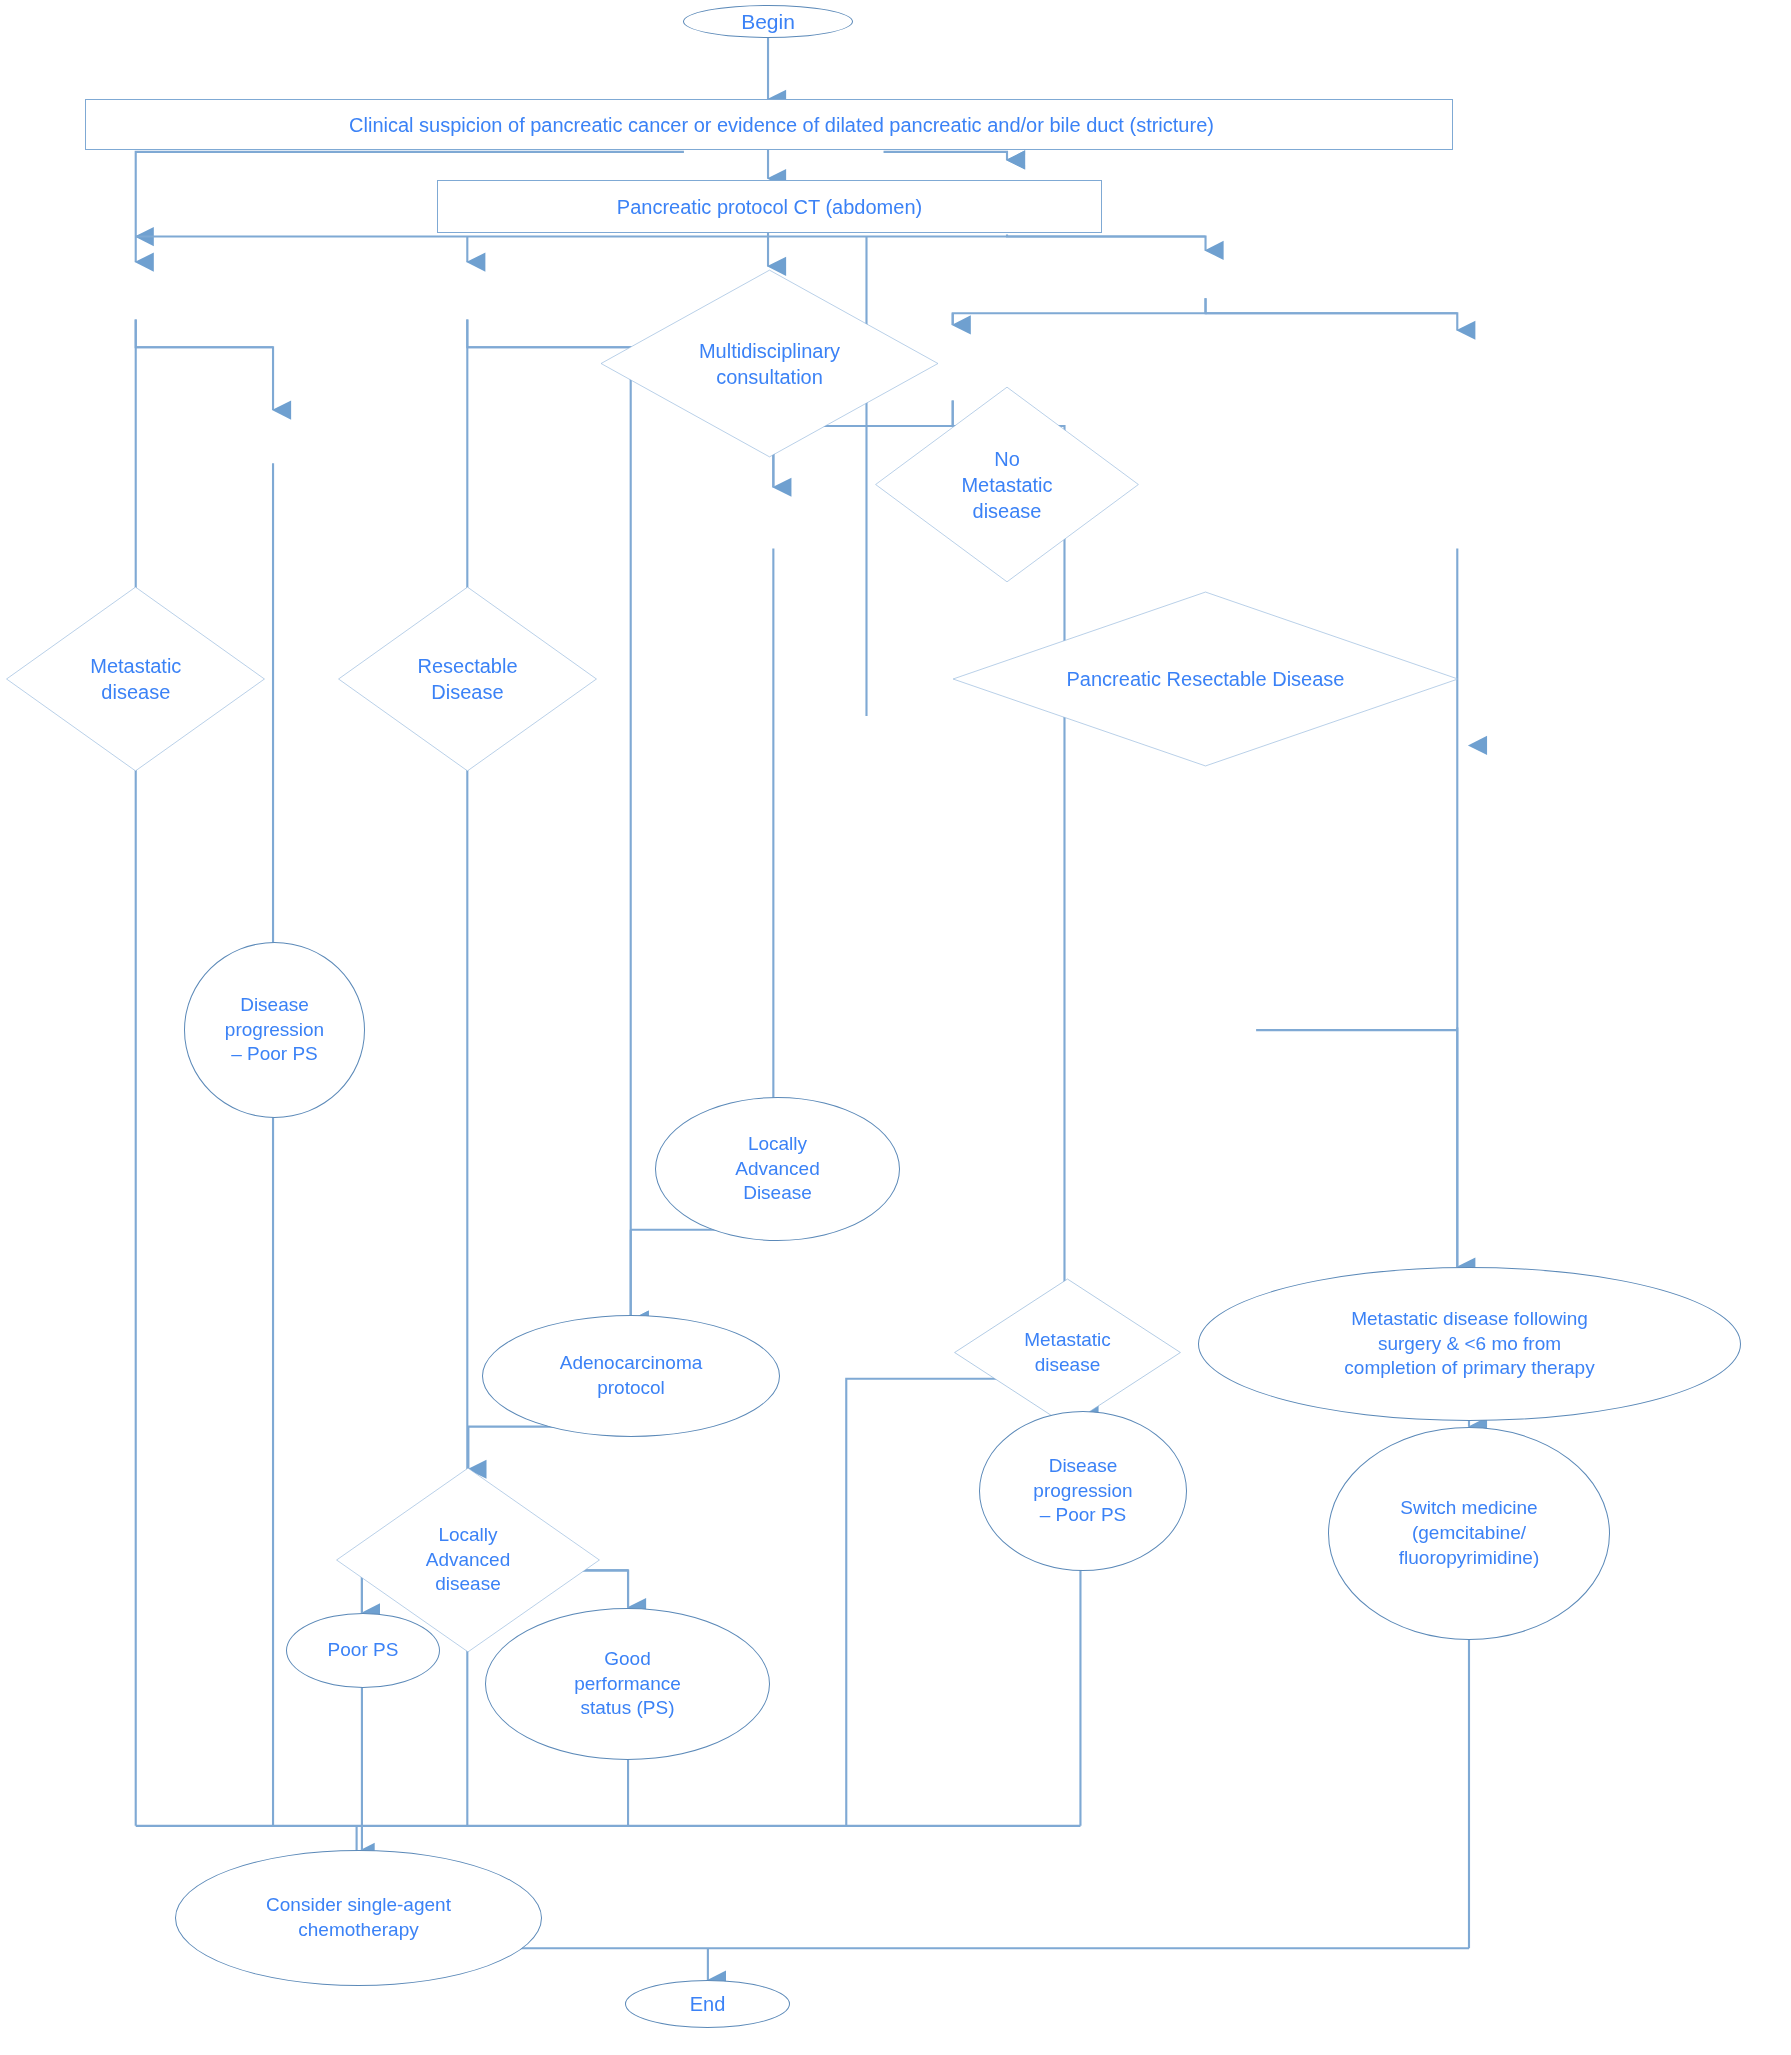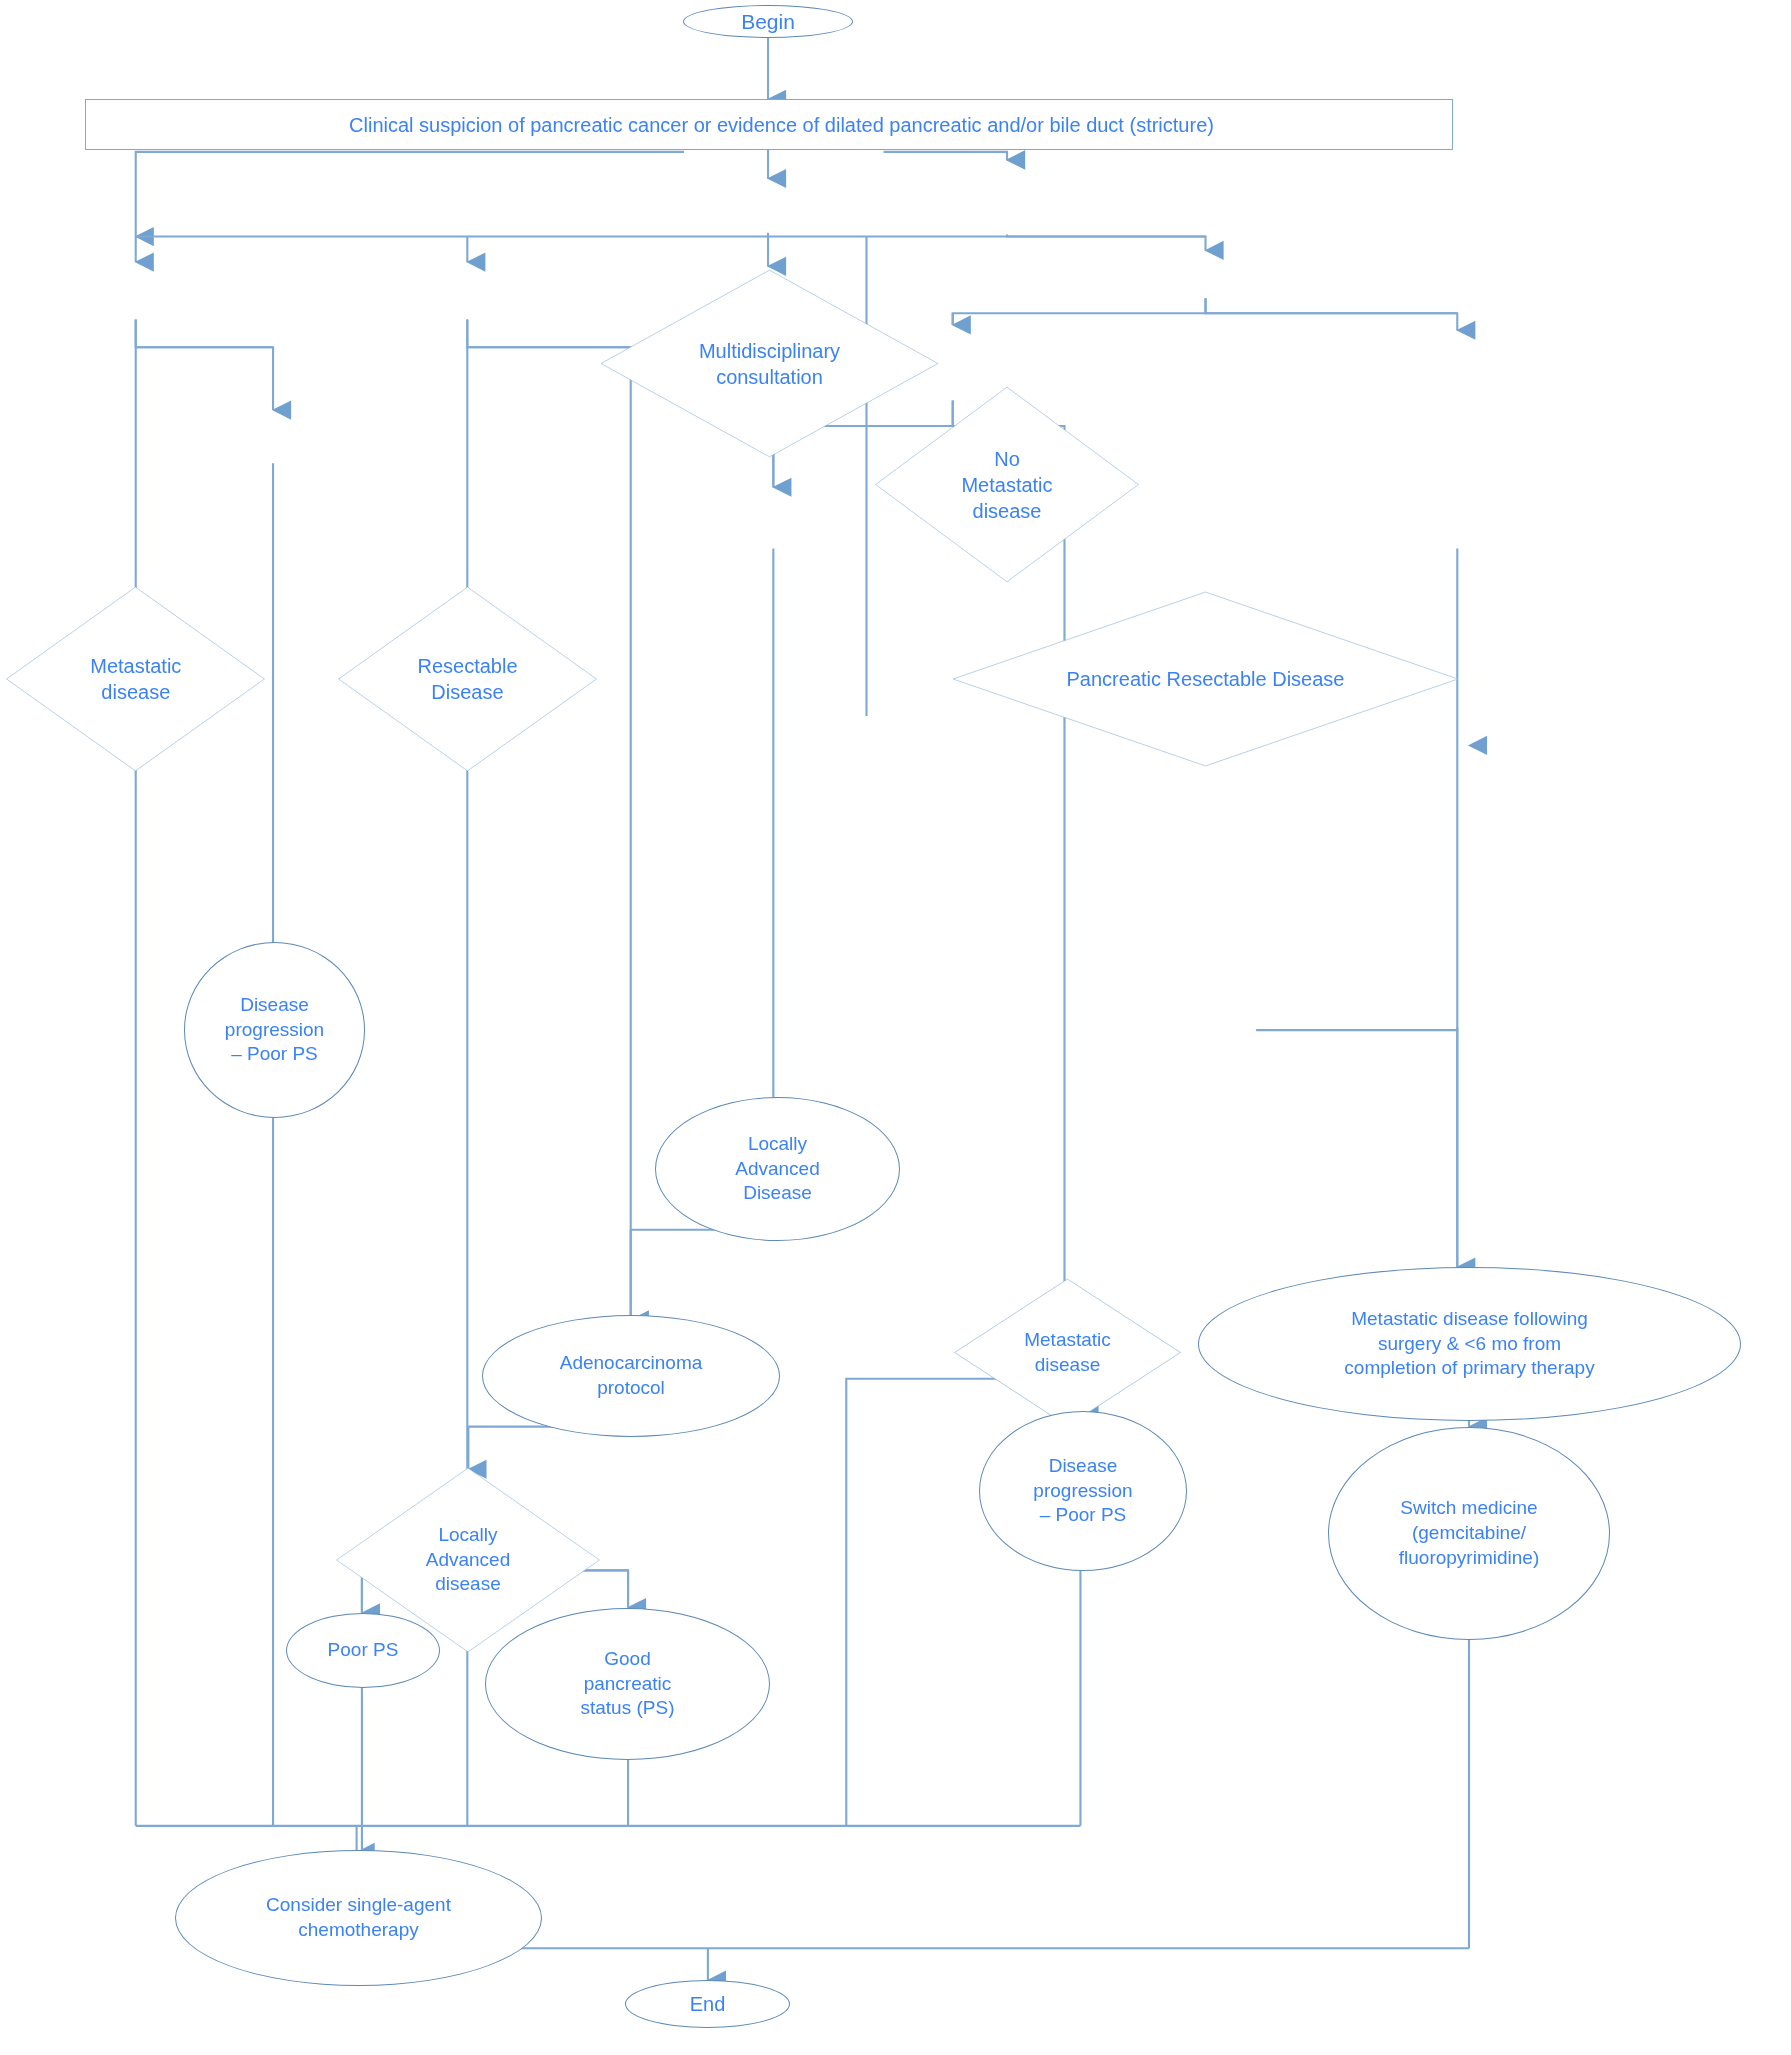--- a/index.html
+++ b/index.html
@@ -133,20 +133,23 @@
   </svg>
 
   <div class="node ell f40" style="left:683px;top:5.3px;width:170px;height:33px;">
     <span class="lbl">Begin</span>
   </div>
 
   <div class="node rect f38" style="left:85px;top:99px;width:1368px;height:51px;padding-left:25px;">
     <span class="lbl">Clinical suspicion of pancreatic cancer or evidence of dilated pancreatic and/or bile duct (stricture)</span>
   </div>
 
+  <div class="node rect f38" style="left:437px;top:180px;width:665px;height:53px;">
+    <span class="lbl">Pancreatic protocol CT (abdomen)</span>
+  </div>
 
   <div class="node dia f38" style="left:599px;top:269px;width:341px;height:189px;">
     <svg class="dshape" viewBox="0 0 100 100" preserveAspectRatio="none">
       <polygon points="50,0.6 99.4,50 50,99.4 0.6,50" fill="#fff" stroke="#7fa9d4" stroke-width="0.55" vector-effect="non-scaling-stroke"></polygon>
     </svg>
     <span class="lbl">Multidisciplinary
 consultation</span>
   </div>
 
   <div class="node dia f38" style="left:874px;top:386px;width:266px;height:197px;">
@@ -228,21 +231,21 @@
 Advanced
 disease</span>
   </div>
 
   <div class="node ell f36" style="left:286px;top:1613px;width:154px;height:75px;">
     <span class="lbl">Poor PS</span>
   </div>
 
   <div class="node ell f36" style="left:485px;top:1608px;width:285px;height:152px;">
     <span class="lbl">Good
-pancreatic
+performance
 status (PS)</span>
   </div>
 
   <div class="node ell f36" style="left:175px;top:1850px;width:367px;height:136px;">
     <span class="lbl">Consider single-agent
 chemotherapy</span>
   </div>
 
   <div class="node ell f36" style="left:1328px;top:1427px;width:282px;height:213px;">
     <span class="lbl">Switch medicine

